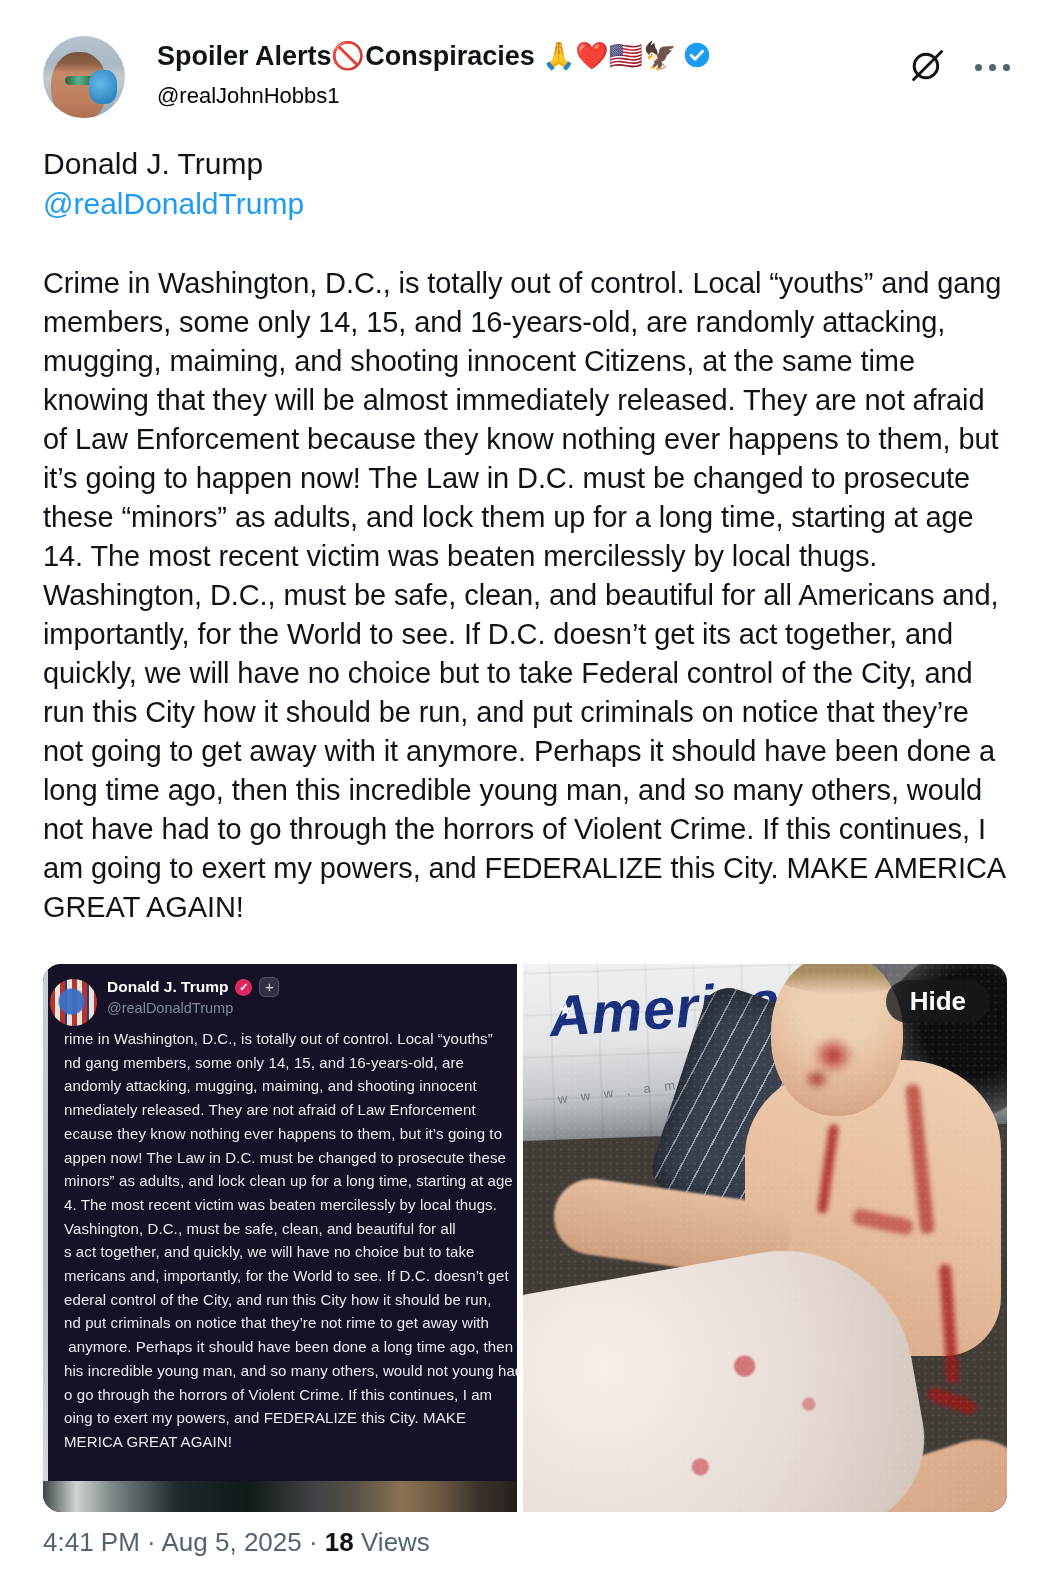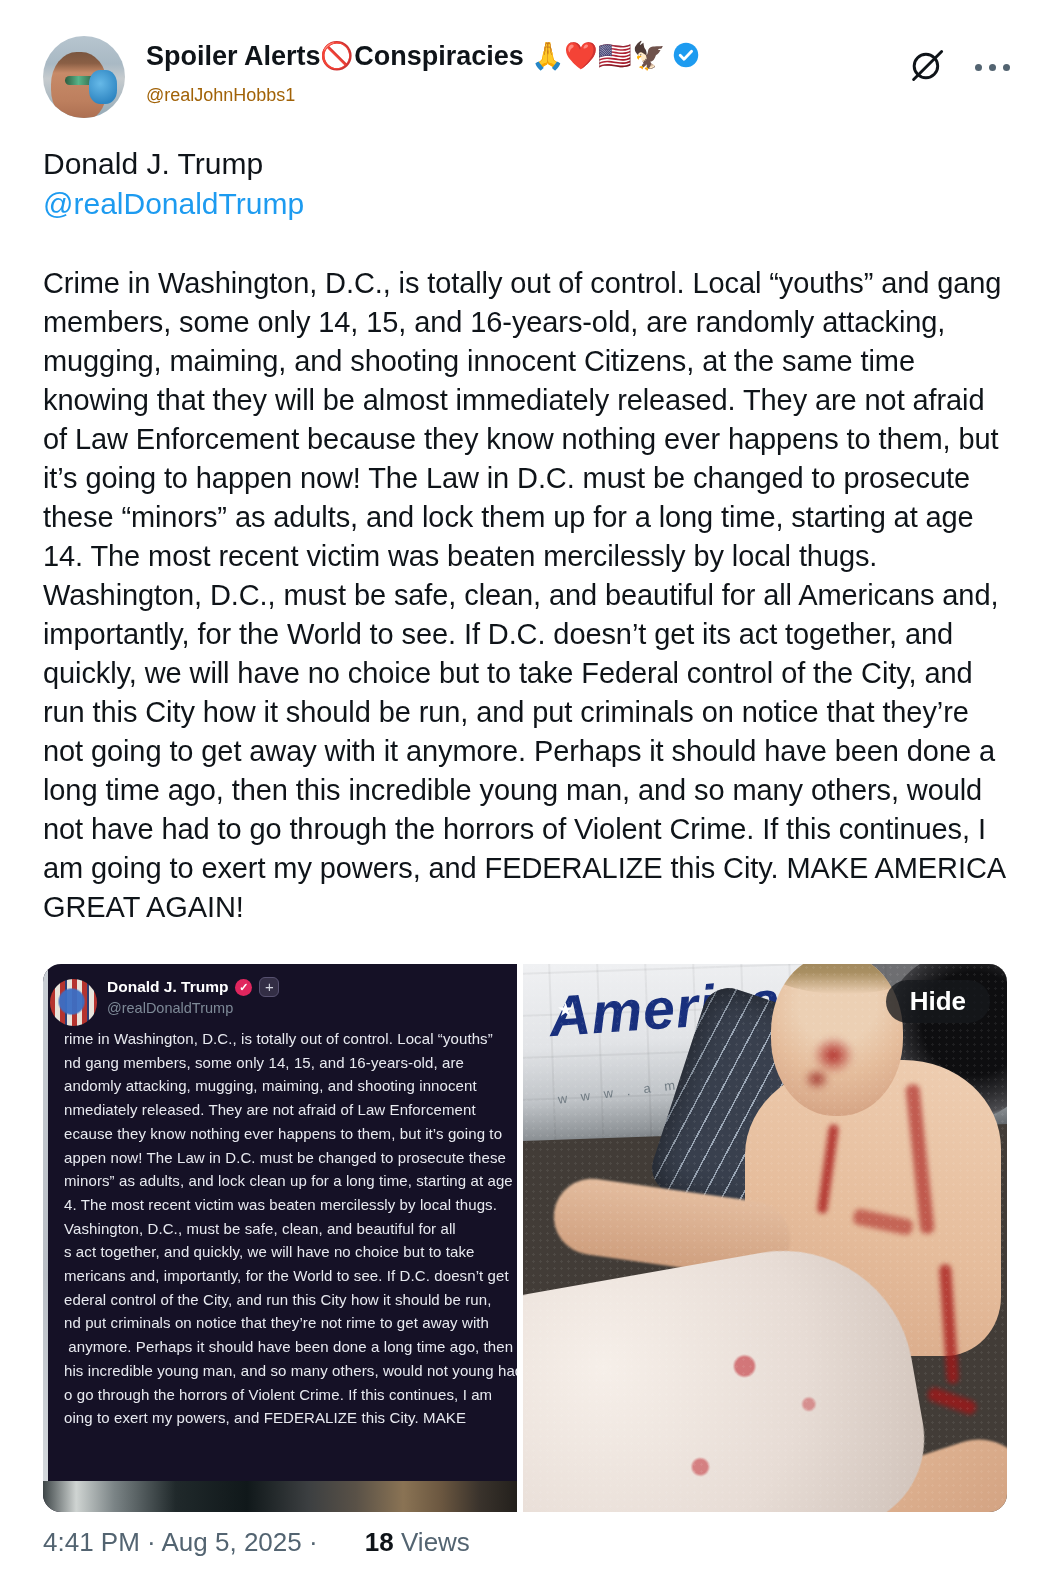--- a/index.html
+++ b/index.html
@@ -14,24 +14,24 @@
     width:82px; height:82px; border-radius:50%; overflow:hidden; position:relative;
     background:linear-gradient(180deg,#b7c5cf 0%,#a9b9c4 34%,#c6cbce 52%,#93a9b6 100%);
     flex:0 0 auto; cursor:pointer;
   }
   .av-skin { position:absolute; left:8px; top:16px; width:56px; height:70px; border-radius:46%;
     background:linear-gradient(180deg,#7a5640 0%,#8a5f45 16%,#c78a68 30%,#bd7f5e 70%,#a96c4f 100%); }
   .av-glasses { position:absolute; left:22px; top:40px; width:30px; height:9px; border-radius:5px;
     background:linear-gradient(90deg,#2e5d3f,#58b489 45%,#2e5d3f); }
   .av-item { position:absolute; right:8px; top:34px; width:28px; height:34px; border-radius:40%;
     background:radial-gradient(circle at 40% 40%, #66b9e8, #2f86c2 75%); }
-  .hdr-names { flex:1 1 auto; margin-left:21px; padding-top:3px; min-width:0; }
+  .hdr-names { flex:1 1 auto; margin-left:32px; padding-top:3px; min-width:0; }
   .display-name { font-size:27px; font-weight:bold; line-height:34px; color:#0f1419; white-space:nowrap; overflow:hidden; }
   .display-name .vbadge { margin-left:6px; }
-  .handle { font-size:18px; line-height:33px; color:#a16207; margin-top:2px; }
+  .handle { font-size:22px; line-height:33px; color:#000000; margin-top:2px; }
   .hdr-actions { display:flex; align-items:center; gap:30px; padding-top:12px; flex:0 0 auto; }
   .icon-btn { background:none; border:none; cursor:pointer; padding:0; display:block; }
   .vbadge { display:inline-block; vertical-align:-4px; }
   
   .quote-name  { margin:26px 43px 0; font-size:30px; line-height:40px; color:#0f1419; }
   .quote-handle{ margin:0 43px;      font-size:30px; line-height:40px; color:#1d9bf0; cursor:pointer; }
   .body-text   { margin:40px 43px 0; width:964px; font-size:29px; line-height:39px; color:#0f1419; letter-spacing:-0.1px; }
   
   .media { margin:37px 43px 0; width:964px; height:548px; border-radius:18px; overflow:hidden;
            display:flex; gap:6px; }
@@ -111,21 +111,21 @@
   .b1 { top:160px; left:300px; width:10px; height:90px; transform:rotate(8deg); }
   .b2 { top:120px; left:390px; width:14px; height:150px; transform:rotate(-6deg); opacity:.8; }
   .b3 { top:250px; left:330px; width:60px; height:16px; transform:rotate(12deg); opacity:.7; }
   .b4 { top:300px; left:420px; width:12px; height:120px; transform:rotate(-4deg); }
   .b5 { top:430px; right:30px; width:50px; height:14px; transform:rotate(20deg); }
   .hide-pill { position:absolute; top:16px; right:17px; z-index:6; height:43px; padding:0 24px;
     border:none; border-radius:22px; background:rgba(22,24,28,0.78); color:#ffffff;
     font-family:"Liberation Sans", sans-serif; font-size:26px; font-weight:bold; cursor:pointer; }
   
   .footer { margin:15px 43px 0; font-size:26px; color:#536471; }
-  .footer .views-num { color:#0f1419; font-weight:bold;margin-left:40px; }
+  .footer .views-num { color:#0f1419; font-weight:bold; }
   
   .dots { display:flex; gap:7px; }
   .dots i { width:7px; height:7px; border-radius:50%; background:#536471; display:block; }
 </style>
 </head>
 <body>
 
 <div class="hdr">
   <div class="avatar">
     <div class="av-skin"></div>
@@ -183,20 +183,21 @@
         <div class="shot-line">4. The most recent victim was beaten mercilessly by local thugs.</div>
         <div class="shot-line">Vashington, D.C., must be safe, clean, and beautiful for all</div>
         <div class="shot-line">s act together, and quickly, we will have no choice but to take</div>
         <div class="shot-line">mericans and, importantly, for the World to see. If D.C. doesn’t get</div>
         <div class="shot-line">ederal control of the City, and run this City how it should be run,</div>
         <div class="shot-line">nd put criminals on notice that they’re not rime to get away with</div>
         <div class="shot-line"> anymore. Perhaps it should have been done a long time ago, then</div>
         <div class="shot-line">his incredible young man, and so many others, would not young had</div>
         <div class="shot-line">o go through the horrors of Violent Crime. If this continues, I am</div>
         <div class="shot-line">oing to exert my powers, and FEDERALIZE this City. MAKE</div>
+        <div class="shot-line">MERICA GREAT AGAIN!</div>
       </div>
     <div class="shot-strip"></div>
   </div>
 
   <div class="photo">
     <div class="van"></div>
     <div class="van-text">American</div>
     <div class="van-star">★</div>
     <div class="van-url">w w w . a m e r i c a n p</div>
     <div class="doorshadow"></div>

